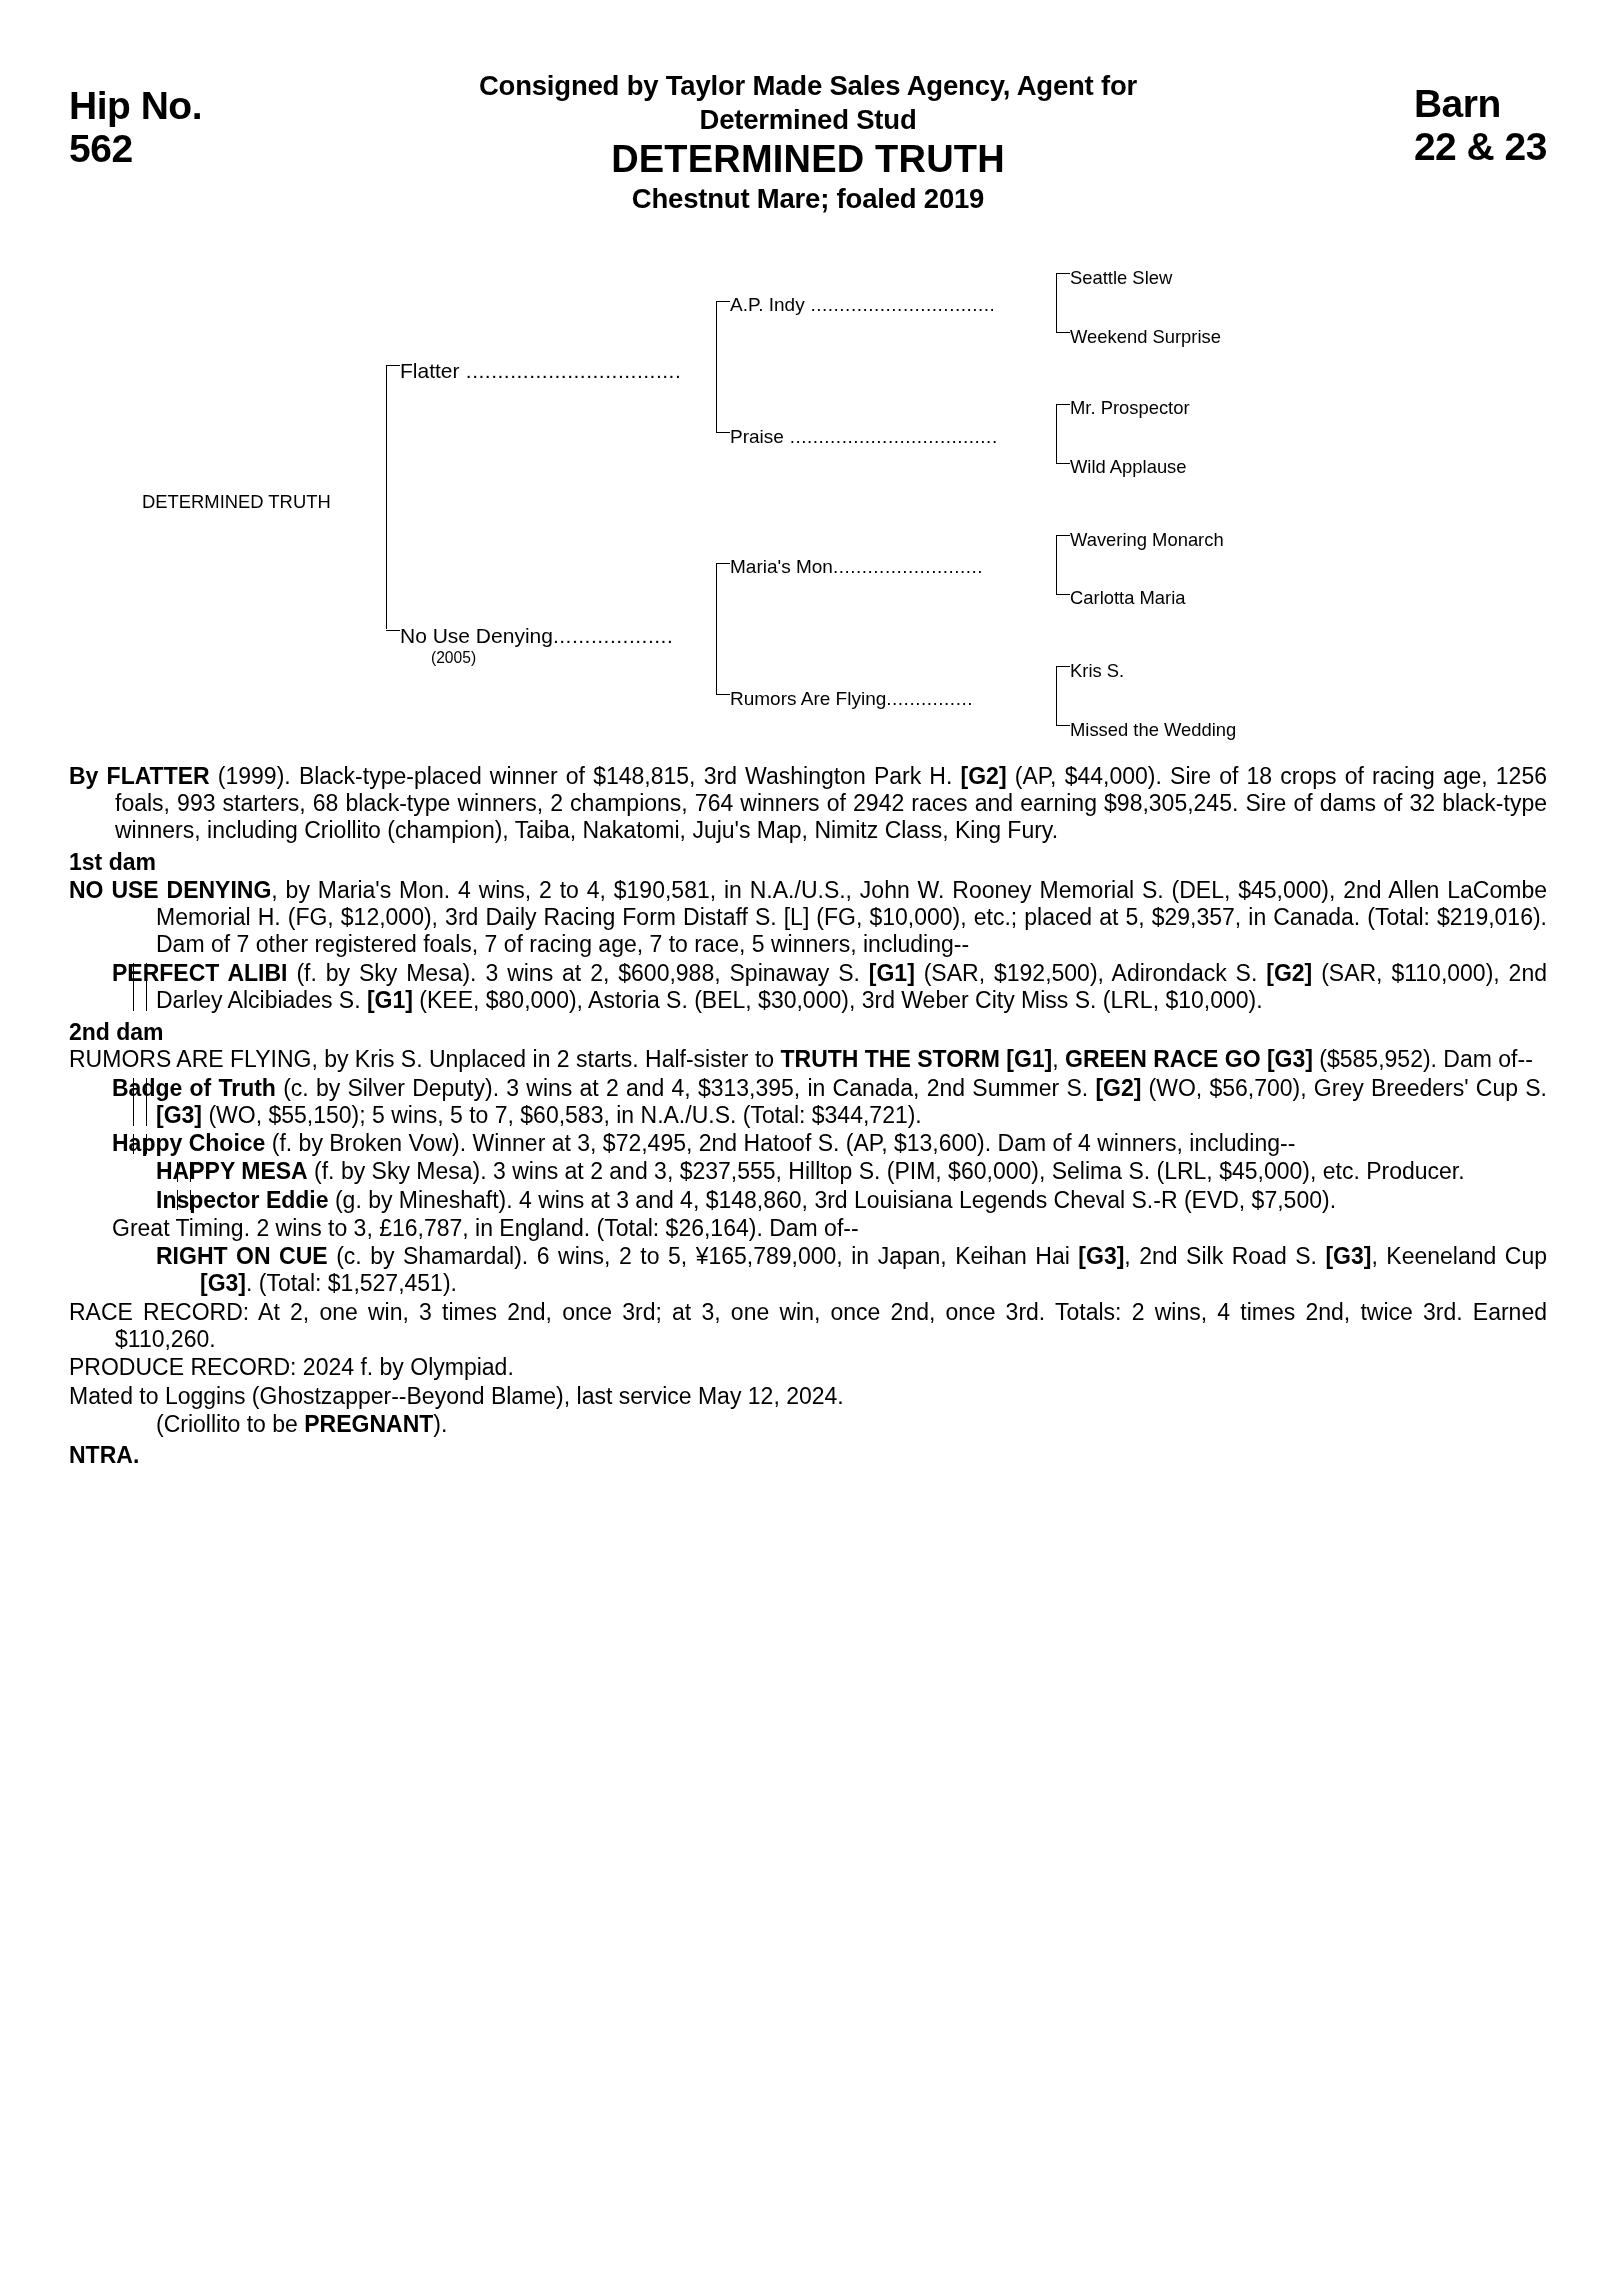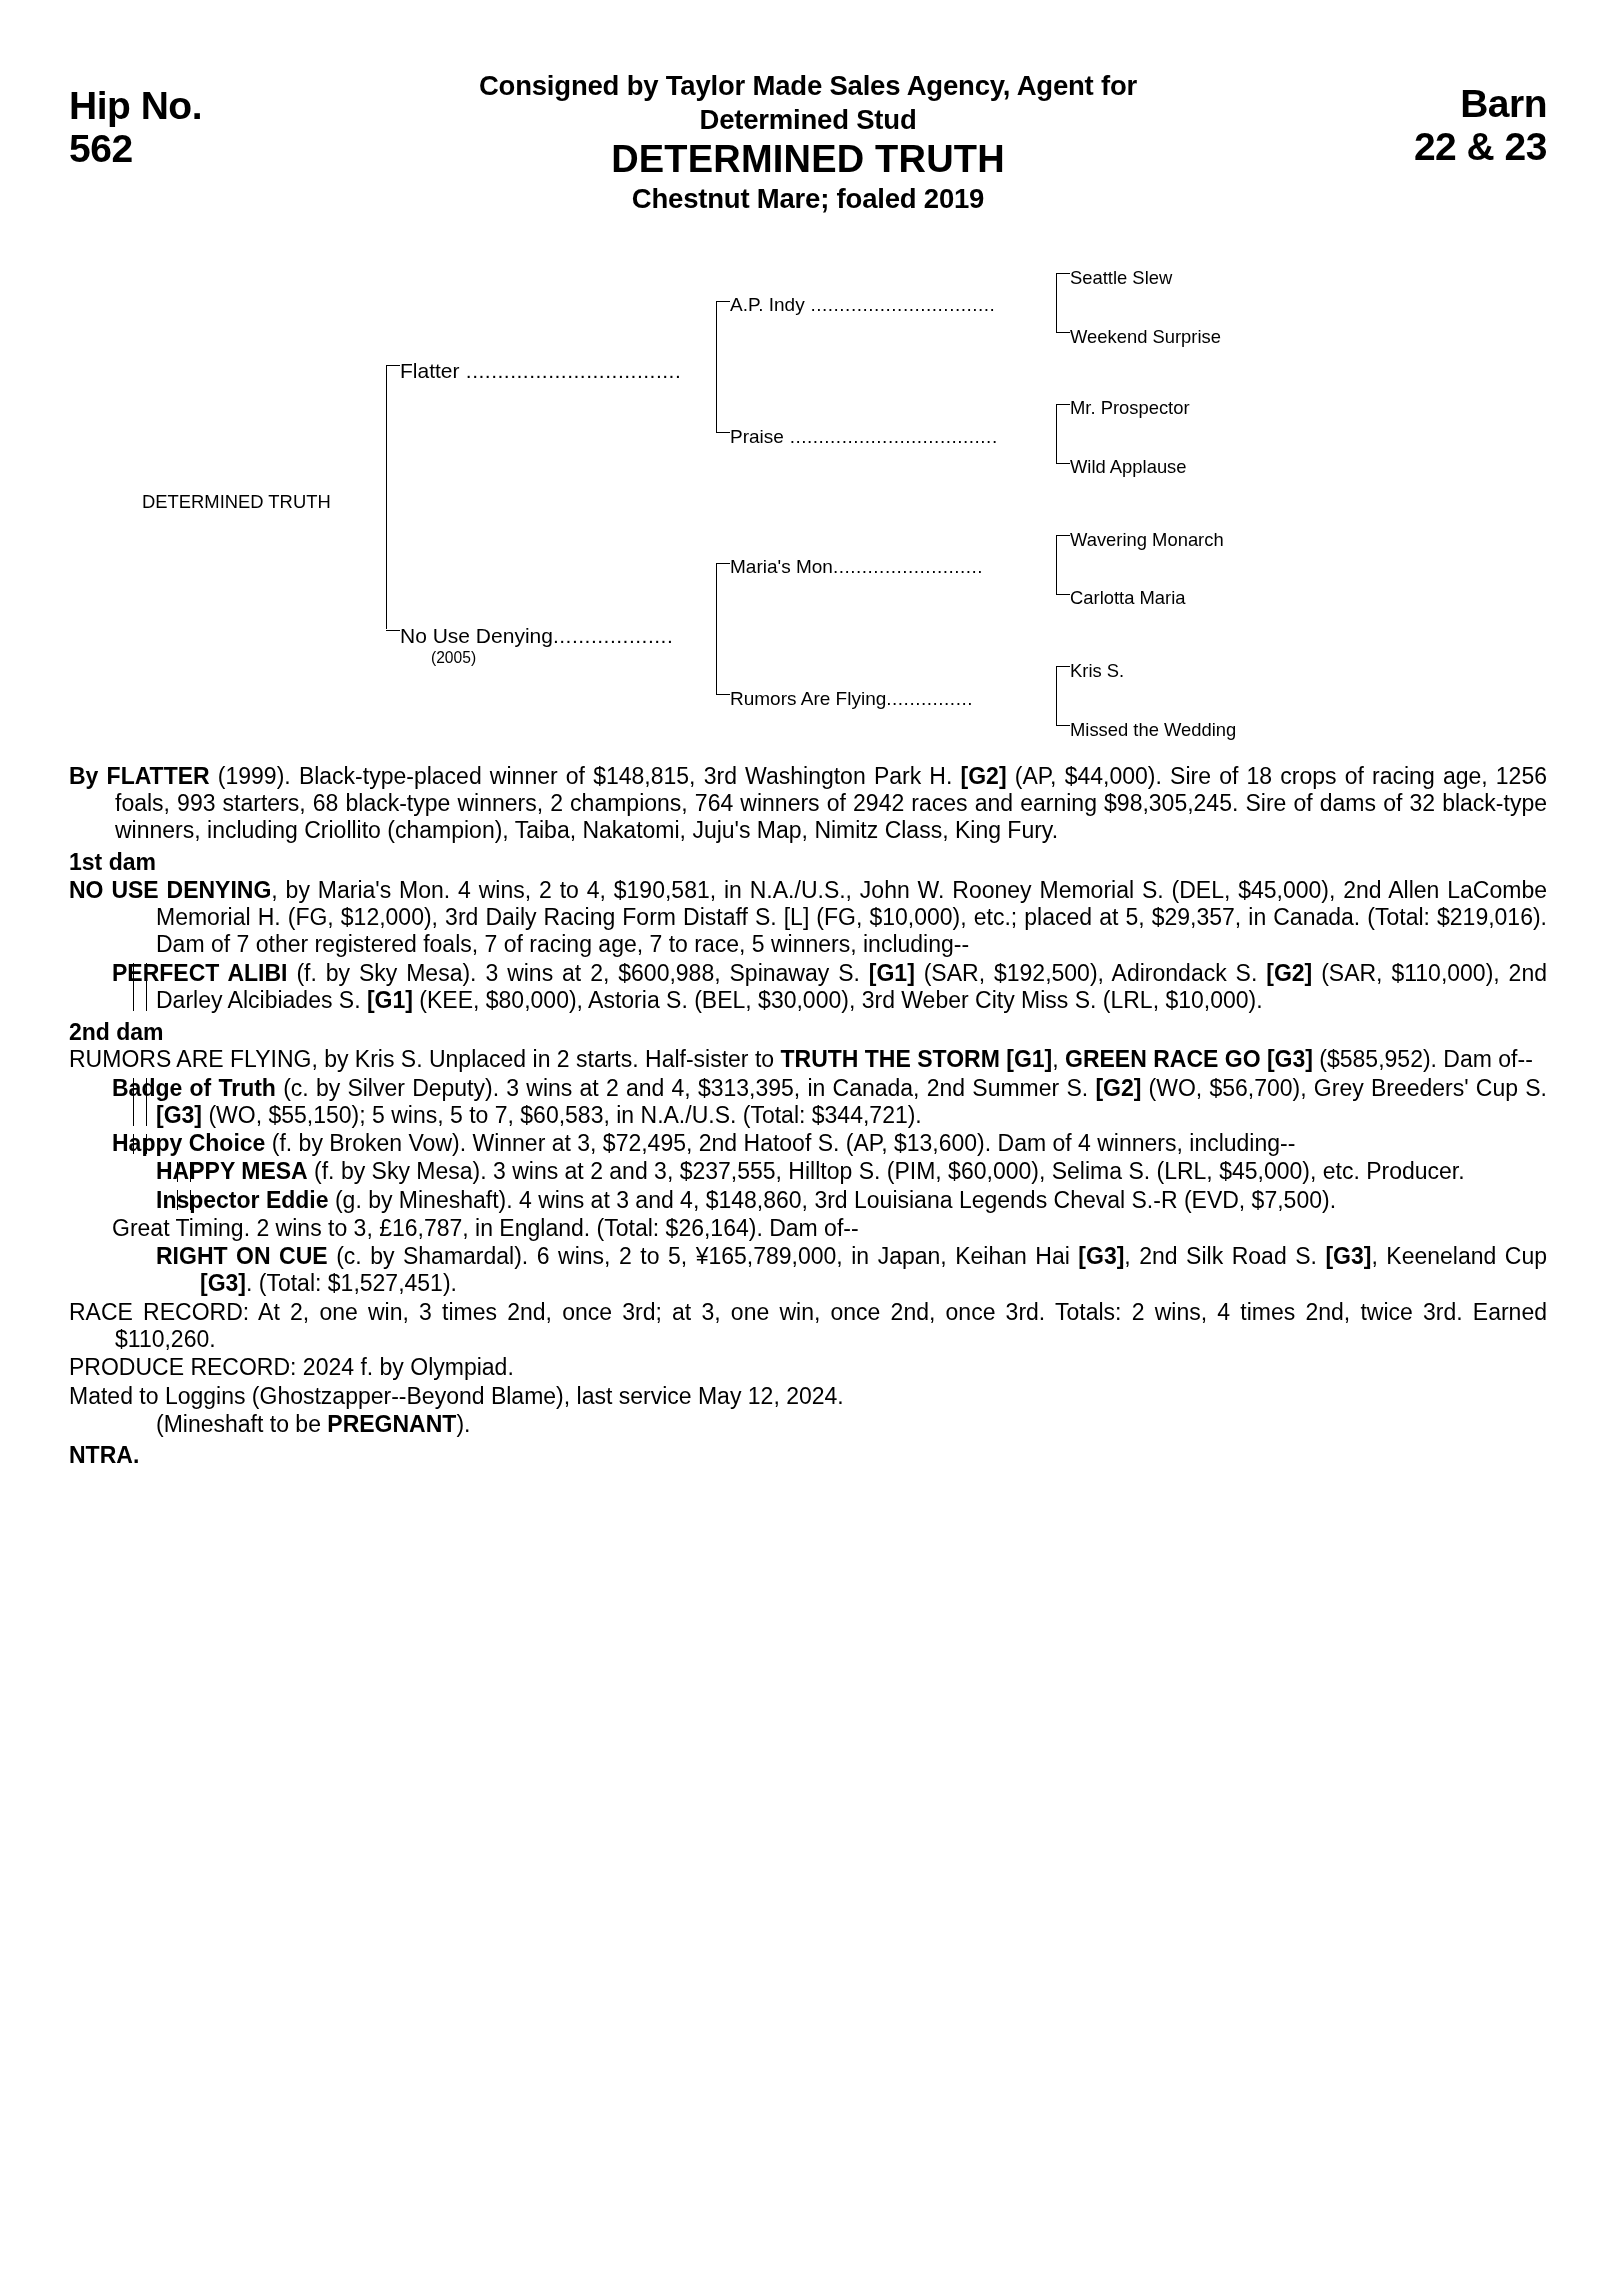--- a/index.html
+++ b/index.html
@@ -68,21 +68,21 @@
   .horse-desc {
     font-size: 27.5px;
     font-weight: bold;
     margin-top: 2px;
     letter-spacing: -0.2px;
   }
   .barn-block {
     position: absolute;
     right: 0;
     top: 14.7px;
-    text-align: right;
+    text-align: left;
   }
   .barn-label {
     font-size: 39px;
     font-weight: bold;
     line-height: 1.05;
     letter-spacing: -0.5px;
   }
   .barn-number {
     font-size: 39px;
     font-weight: bold;
@@ -323,19 +323,19 @@
     </div>
 
     <div class="para ind-3">
       <b>RIGHT ON CUE</b><span> (c. by Shamardal). 6 wins, 2 to 5, ¥165,789,000, in Japan, Keihan Hai <b>[G3]</b>, 2nd Silk Road S. <b>[G3]</b>, Keeneland Cup <b>[G3]</b>. (Total: $1,527,451).</span>
     </div>
 
     <div class="para ind-1">RACE RECORD: At 2, one win, 3 times 2nd, once 3rd; at 3, one win, once 2nd, once 3rd. Totals: 2 wins, 4 times 2nd, twice 3rd. Earned $110,260.</div>
     <div class="para ind-1">PRODUCE RECORD: 2024 f. by Olympiad.</div>
     <div class="para ind-1">Mated to Loggins (Ghostzapper--Beyond Blame), last service May 12, 2024.</div>
     <div class="para" style="padding-left:87px;">
-      <span>(Mineshaft to be </span><b>PREGNANT</b><span>).</span>
+      <span>(Criollito to be </span><b>PREGNANT</b><span>).</span>
     </div>
     <div class="ntra">NTRA.</div>
   </div>
 
 </div>
 
 
 </body></html>

